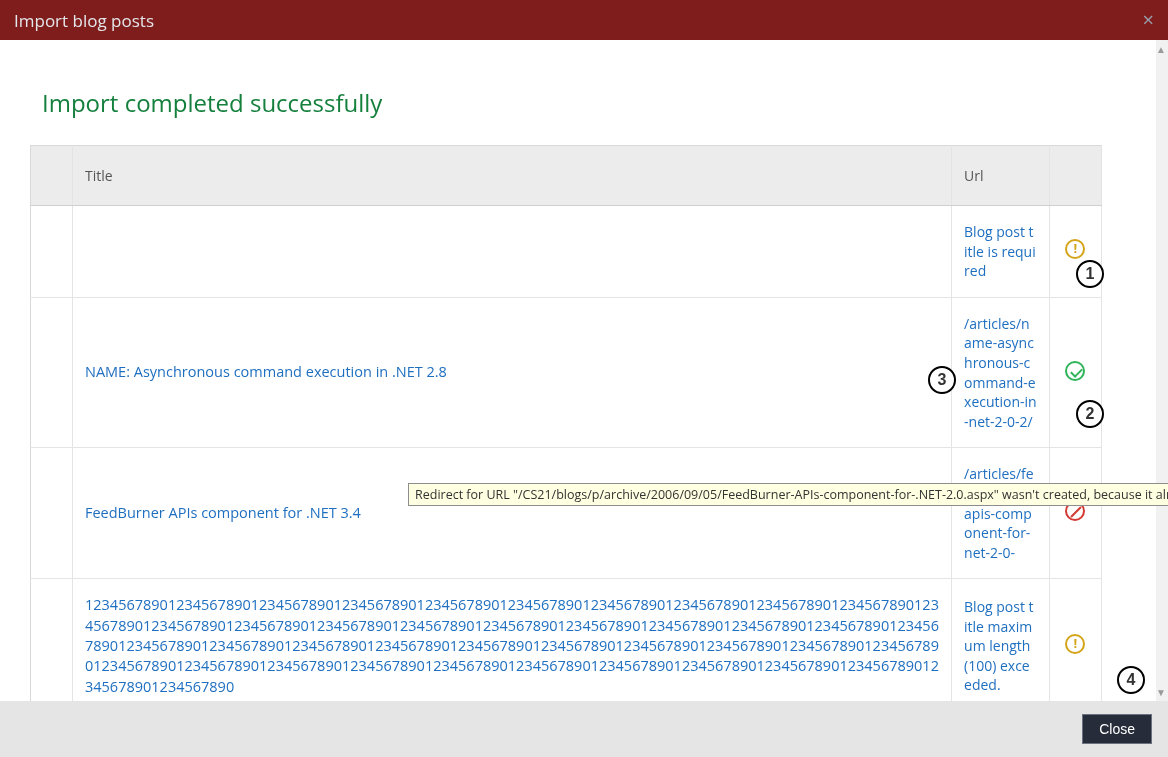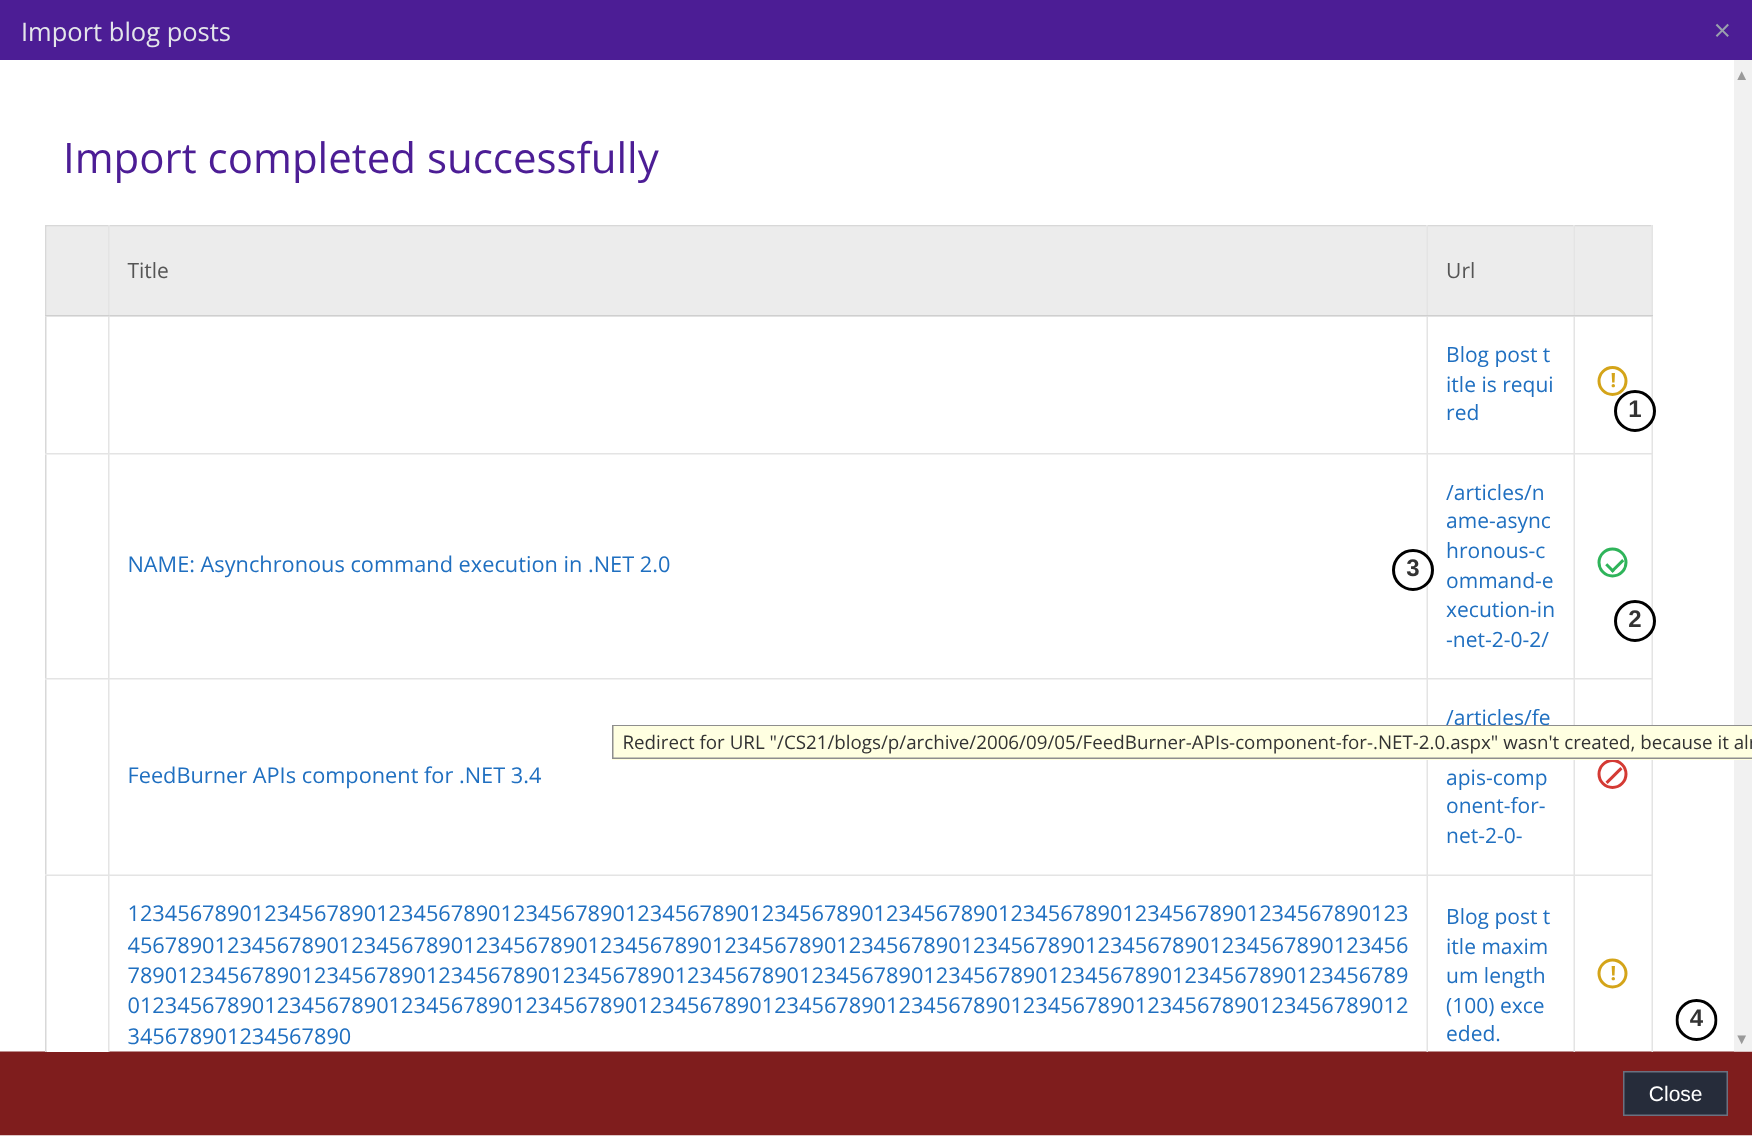--- a/index.html
+++ b/index.html
@@ -12,21 +12,21 @@
   }
   .modal {
     width: 1168px;
     height: 757px;
     display: flex;
     flex-direction: column;
     position: relative;
     background: #fff;
   }
   .modal-header {
-    background: #4c1d95;
+    background: #7f1d1d;
     color: #fff;
     height: 40px;
     display: flex;
     align-items: center;
     justify-content: space-between;
     padding: 12px 14px;
     flex: 0 0 auto;
   }
   .modal-header h1 {
     font-size: 17px;
@@ -57,23 +57,23 @@
     right: 2px;
     color: #9a9a9a;
     font-size: 10px;
     pointer-events: none;
   }
   .scroll-arrow { top: 2px; }
   .scroll-arrow-bottom { bottom: 2px; }
 
   .content-pad { padding: 20px 14px 20px 26px; }
   .status-heading {
-    font-size: 28px;
+    font-size: 24px;
     font-weight: 400;
-    color: #4c1d95;
+    color: #15803d;
     margin: 26px 0 26px 12px;
   }
 
   table.results {
     width: 1072px;
     border-collapse: collapse;
     margin-left: 0;
     border-top: 1px solid #d8d8d8;
     border-left: 1px solid #d8d8d8;
   }
@@ -166,21 +166,21 @@
     font-size: 16px;
     display: flex;
     align-items: center;
     justify-content: center;
     z-index: 60;
     font-family: Arial, sans-serif;
     pointer-events: none;
   }
 
   .modal-footer {
-    background: #7f1d1d;
+    background: #e5e5e5;
     height: 56px;
     display: flex;
     align-items: center;
     justify-content: flex-end;
     padding: 0 16px;
     flex: 0 0 auto;
   }
   .btn-close {
     background: #262c3a;
     color: #fff;
@@ -220,21 +220,21 @@
         </thead>
         <tbody>
           <tr>
             <td class="col-lead"></td>
             <td class="col-title"><span class="link"></span></td>
             <td class="col-url url-cell"><span class="link">Blog post title is required</span></td>
             <td class="col-status"><span class="st-icon st-warn"></span></td>
           </tr>
           <tr>
             <td class="col-lead"></td>
-            <td class="col-title"><span class="link">NAME: Asynchronous command execution in .NET 2.0</span></td>
+            <td class="col-title"><span class="link">NAME: Asynchronous command execution in .NET 2.8</span></td>
             <td class="col-url url-cell"><span class="link">/articles/name-asynchronous-command-execution-in-net-2-0-2/</span></td>
             <td class="col-status"><span class="st-icon st-ok"></span></td>
           </tr>
           <tr>
             <td class="col-lead"></td>
             <td class="col-title"><span class="link">FeedBurner APIs component for .NET 3.4</span></td>
             <td class="col-url url-cell"><span class="link">/articles/feedburner-apis-component-for-net-2-0-</span></td>
             <td class="col-status"><span class="st-icon st-block"></span></td>
           </tr>
           <tr>

